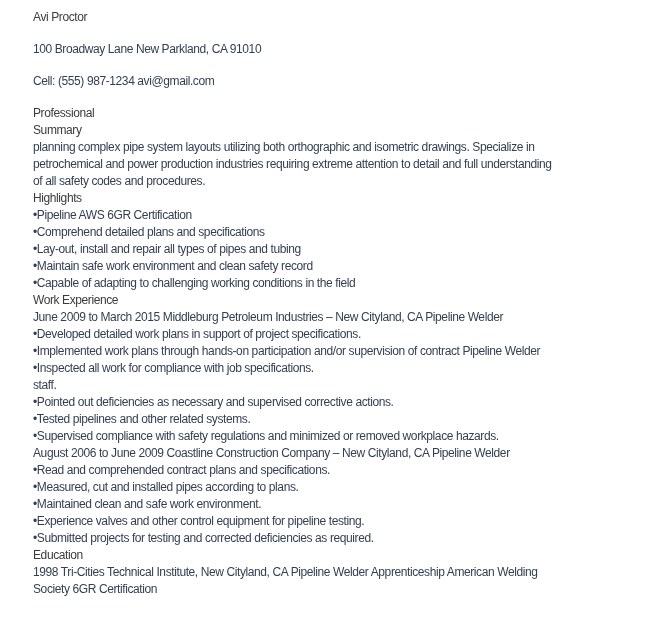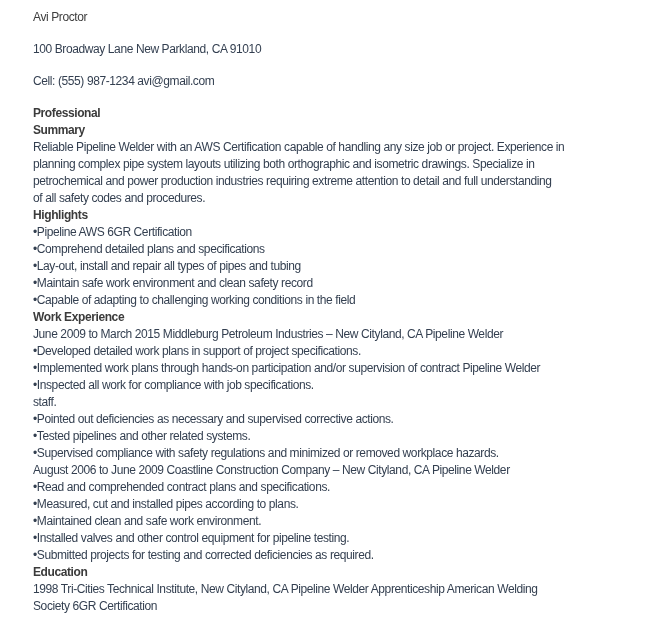--- a/index.html
+++ b/index.html
@@ -23,21 +23,21 @@
     font-family: "Liberation Sans", "DejaVu Sans", sans-serif;
     font-size: 12px;
     letter-spacing: -0.4px;
     color: var(--body-text);
   }
   .line {
     line-height: 17px;
     white-space: nowrap;
   }
   .heading {
-    font-weight: bold;
+    font-weight: normal;
     color: var(--heading-text);
   }
   .name {
     color: var(--name-text);
   }
   .gap-after {
     margin-bottom: 15px;
   }
 </style>
 </head>
@@ -49,21 +49,20 @@
     <div class="line name gap-after">Avi Proctor</div>
     <div class="line gap-after">100 Broadway Lane New Parkland, CA 91010</div>
     <div class="line gap-after">Cell: (555) 987-1234 avi@gmail.com</div>
   </header>
 
   <main>
 
     <section>
       <div class="line heading">Professional</div>
       <div class="line heading">Summary</div>
-      <div class="line">Reliable Pipeline Welder with an AWS Certification capable of handling any size job or project. Experience in</div>
       <div class="line">planning complex pipe system layouts utilizing both orthographic and isometric drawings. Specialize in</div>
       <div class="line">petrochemical and power production industries requiring extreme attention to detail and full understanding</div>
       <div class="line">of all safety codes and procedures.</div>
     </section>
 
     <section>
       <div class="line heading">Highlights</div>
       <div class="line">•Pipeline AWS 6GR Certification</div>
       <div class="line">•Comprehend detailed plans and specifications</div>
       <div class="line">•Lay-out, install and repair all types of pipes and tubing</div>
@@ -83,21 +82,21 @@
         <div class="line">•Pointed out deficiencies as necessary and supervised corrective actions.</div>
         <div class="line">•Tested pipelines and other related systems.</div>
         <div class="line">•Supervised compliance with safety regulations and minimized or removed workplace hazards.</div>
       </div>
 
       <div>
         <div class="line">August 2006 to June 2009 Coastline Construction Company – New Cityland, CA Pipeline Welder</div>
         <div class="line">•Read and comprehended contract plans and specifications.</div>
         <div class="line">•Measured, cut and installed pipes according to plans.</div>
         <div class="line">•Maintained clean and safe work environment.</div>
-        <div class="line">•Installed valves and other control equipment for pipeline testing.</div>
+        <div class="line">•Experience valves and other control equipment for pipeline testing.</div>
         <div class="line">•Submitted projects for testing and corrected deficiencies as required.</div>
       </div>
     </section>
 
     <section>
       <div class="line heading">Education</div>
       <div class="line">1998 Tri-Cities Technical Institute, New Cityland, CA Pipeline Welder Apprenticeship American Welding</div>
       <div class="line">Society 6GR Certification</div>
     </section>
 

